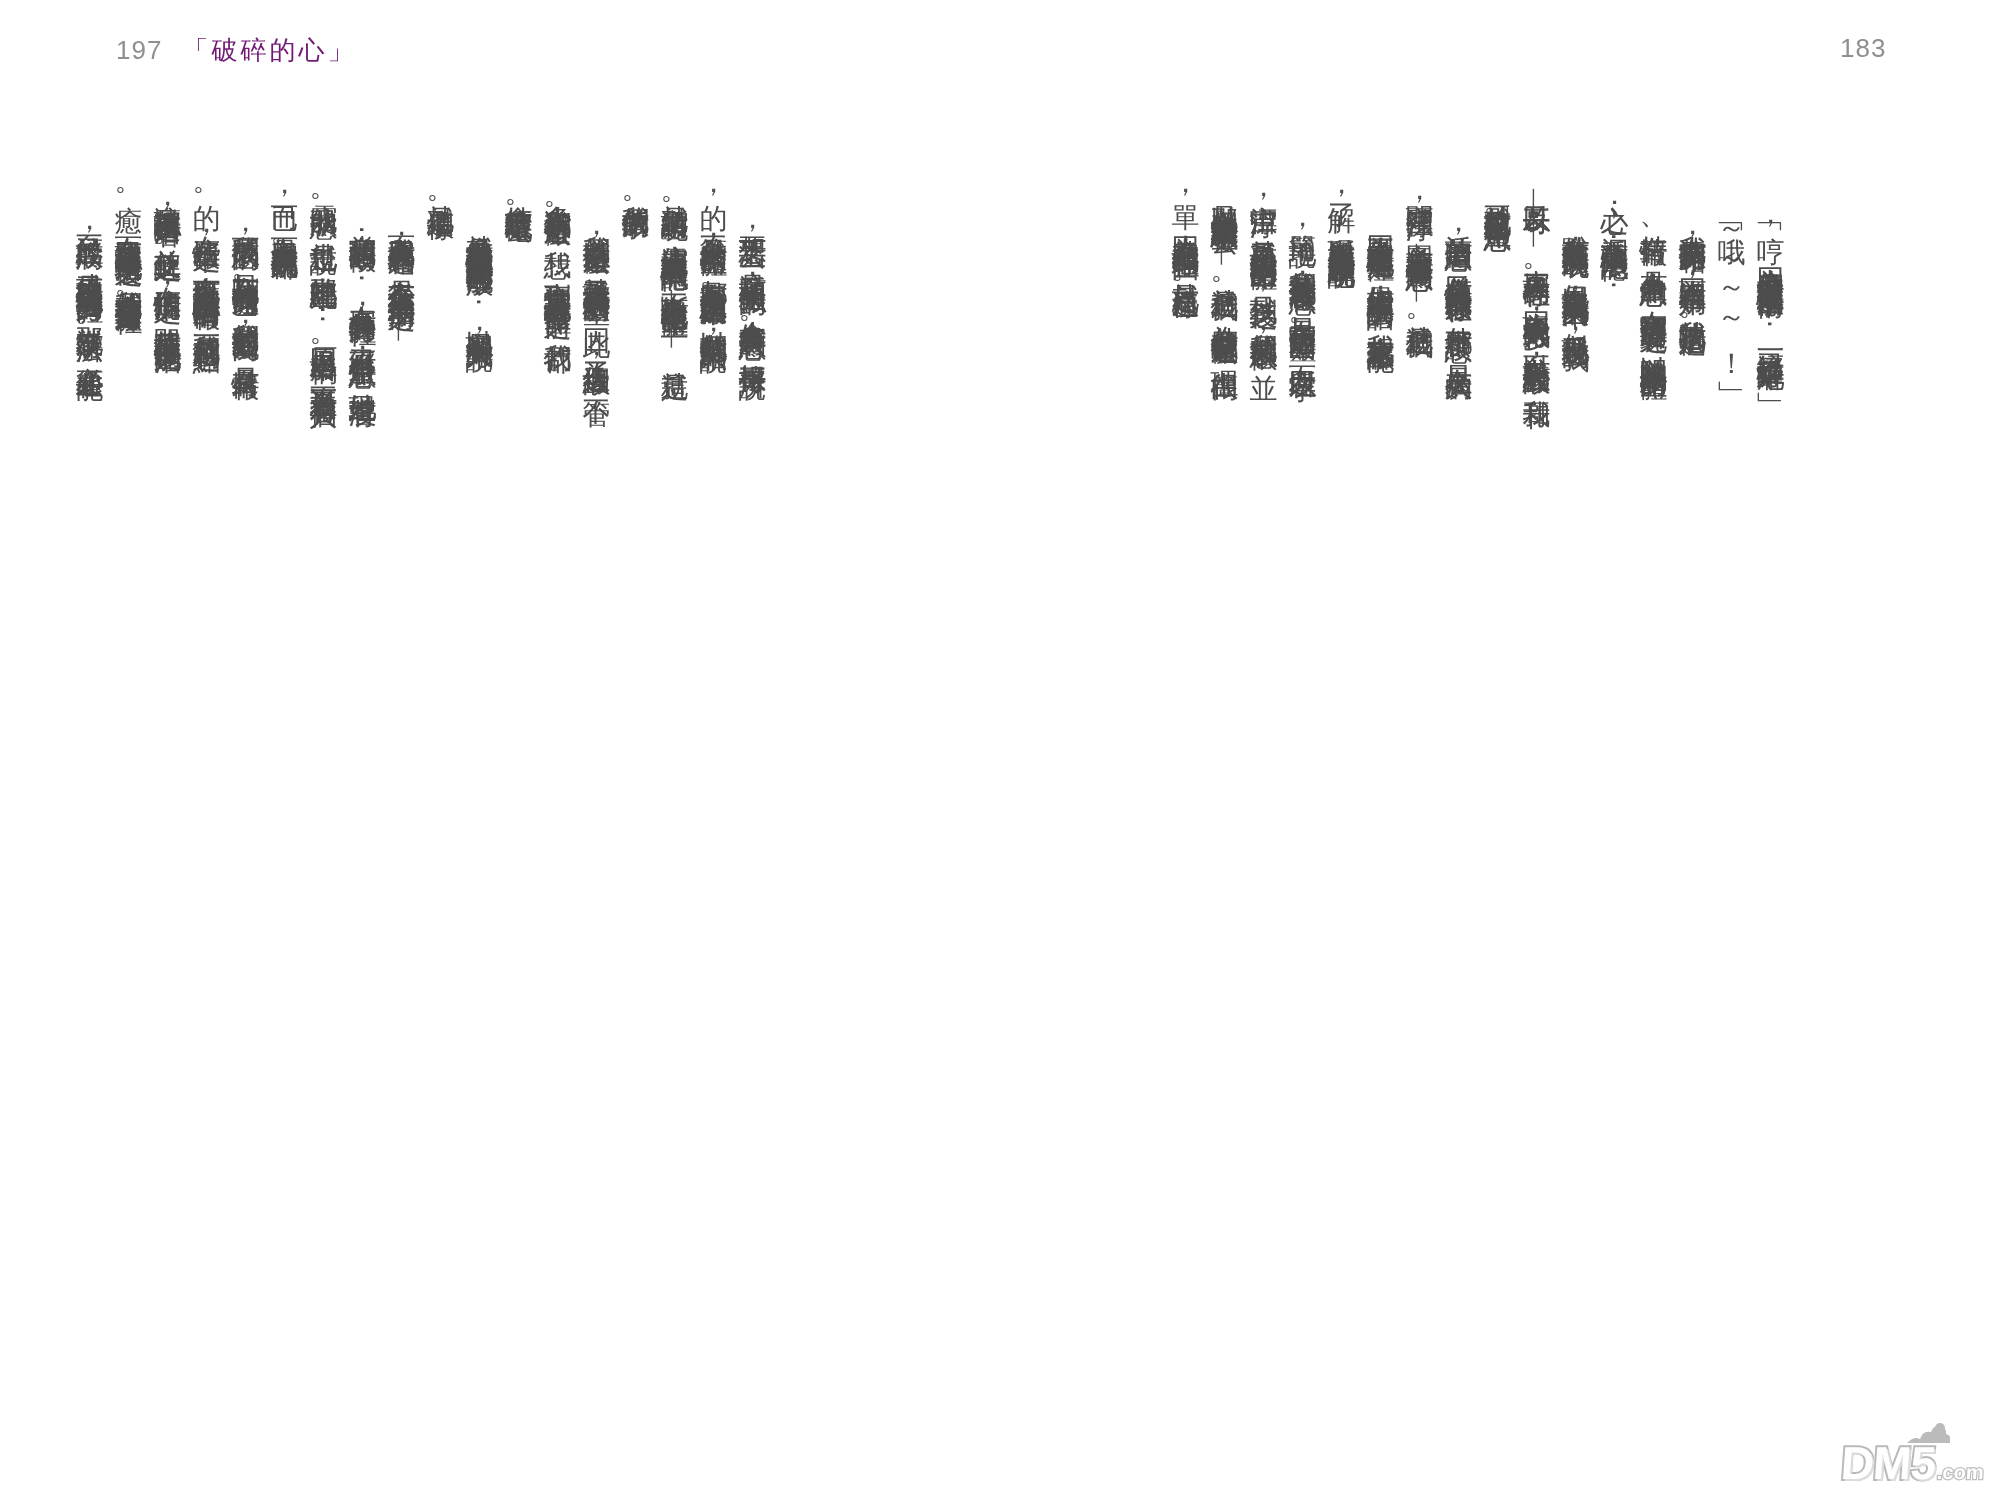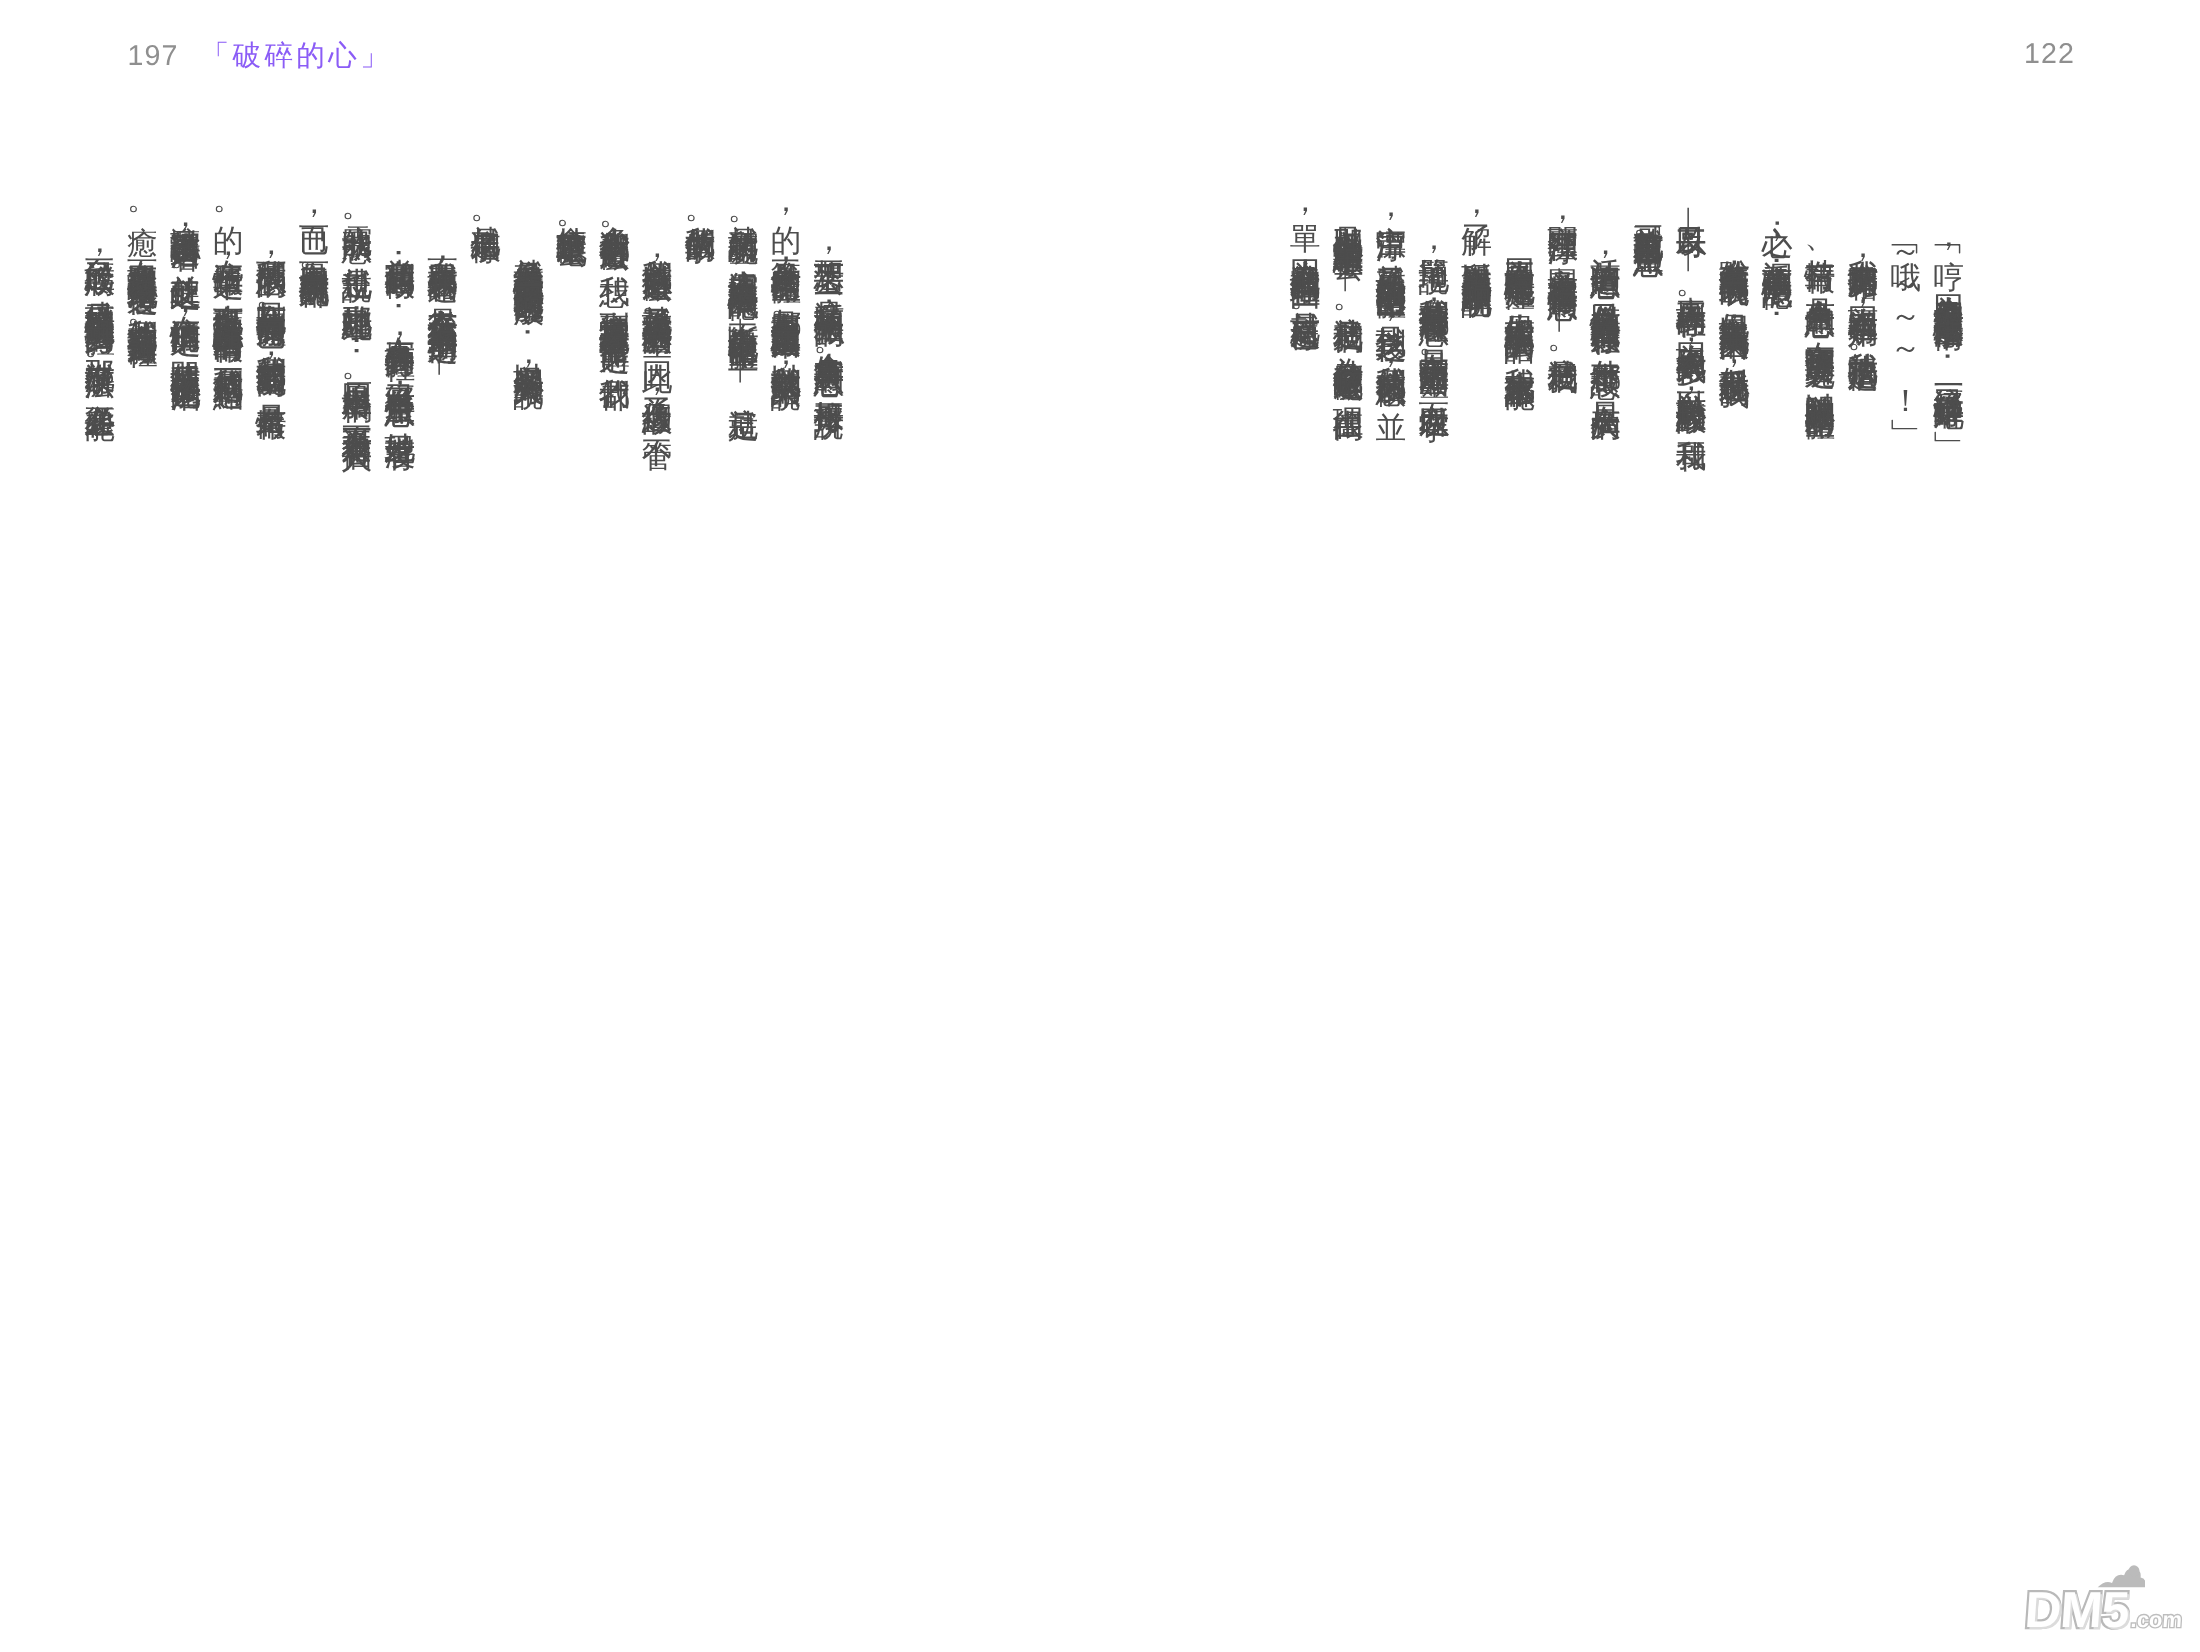--- a/index.html
+++ b/index.html
@@ -17,21 +17,21 @@
     position: absolute;
     top: 33px;
     font-size: 26px;
     color: #8f8f8f;
     font-family: "Liberation Sans", sans-serif;
     letter-spacing: 1px;
     white-space: nowrap;
   }
   .header-left  { left: 116px; }
   .header-right { left: 1840px; }
-  .header .chapter { margin-left: 20px; letter-spacing: 3px; color: #8b5cf6; }
+  .header .chapter { margin-left: 20px; letter-spacing: 3px; color: #701a75; }
 
   
   .vtext {
     position: absolute;
     top: 183px;
     height: 1165px;
     writing-mode: vertical-rl;
     text-orientation: mixed;
     font-size: 28px;
     letter-spacing: 1.5px;
@@ -83,21 +83,21 @@
 </style>
 </head>
 <body>
 
 <div class="spread">
 
   <div class="header header-left">
     <span>197</span><span class="chapter">「破碎的心」</span>
   </div>
 
-  <div class="header header-right">122</div>
+  <div class="header header-right">183</div>
 
   <div class="vtext right-block">
       <div class="tcol indent">「哼，因為這個身體好像很喜歡做這樣的事情⋯⋯這已經是一種癖好了吧？」</div>
       <div class="tcol indent">「哦～～～～！」</div>
       <div class="tcol indent">我走進廚房打開冰箱，因為裡頭還有牛奶，我就決定喝這個了。</div>
       <div class="tcol indent">持有情報、具有生命的意思；在宇宙裡漂浮的賢者之魂；以神明的眼光賜予的生命體</div>
       <div class="tcol">之心；洞悉萬事萬物的無形記憶⋯⋯</div>
       <div class="tcol indent">雖然有著各式各樣不同的表現，但是以這些表現所展現的東西，似乎就是現在的我，</div>
       <div class="tcol">以及哥哥——真央塚正樹的存在。因為表現的方式很多，以至於有點複雜的緣故，我和哥</div>
       <div class="tcol">哥就乾脆把自己稱為「生命意思」。</div>

